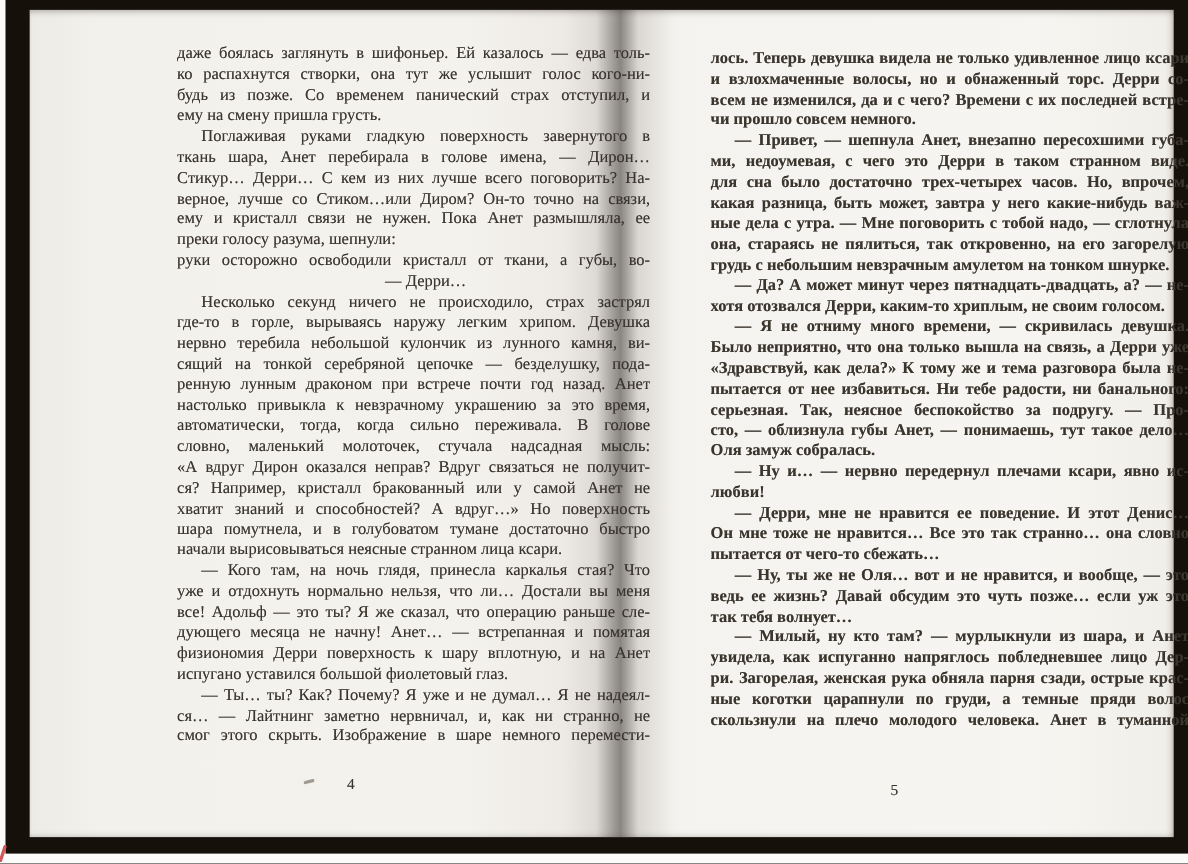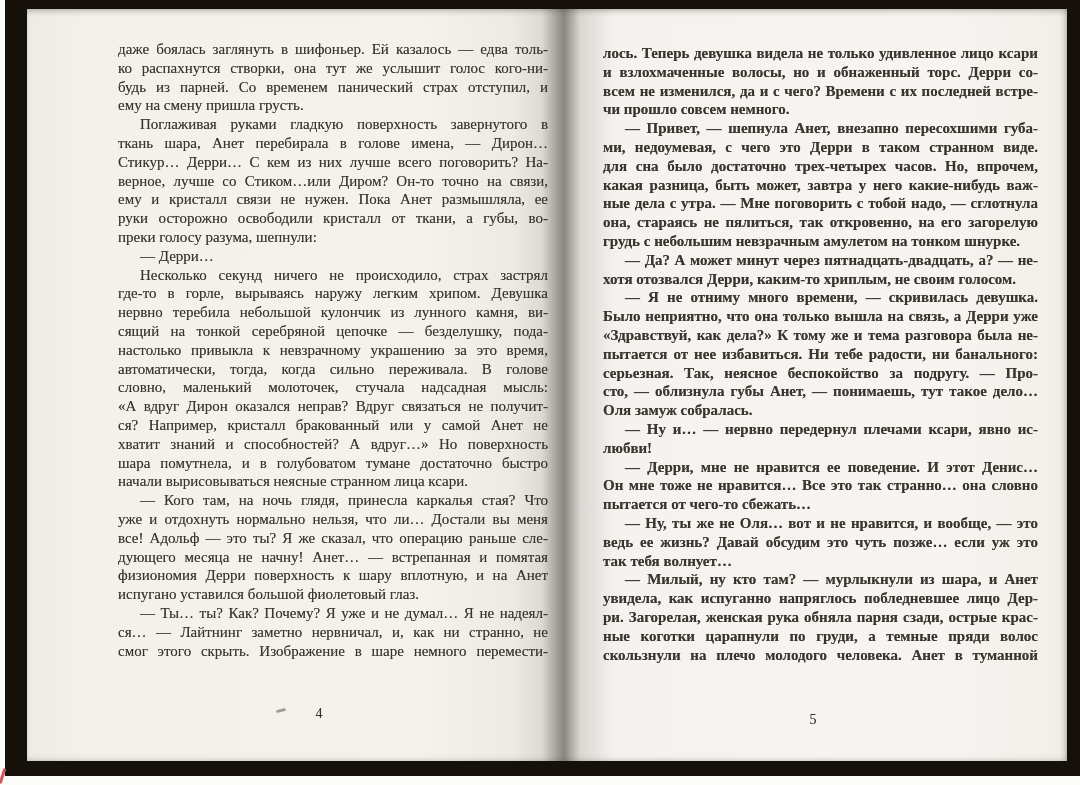--- a/index.html
+++ b/index.html
@@ -44,30 +44,31 @@
       rgba(56,52,46,0.10) 68%, rgba(56,52,46,0) 100%);
     pointer-events: none;
   }
 
   
   .page-text {
     position: absolute;
     color: var(--ink, #3a352d);
     font-size: 15px;
     text-shadow: 0 0 0.5px rgba(58,53,45,0.55);
+    margin-left: 43px;
   }
   .page-text.left  { left: 118px; top: 40px; width: 430px; }
   .page-text.right { left: 603px; top: 44px; width: 435px; font-weight: bold; }
 
   .line {
     height: 18.8px; line-height: 18.8px;
     overflow: hidden; text-align: left;
   }
   .line.just { text-align: justify; text-align-last: justify; }
-  .line.indent { text-indent: 22px; }
+  .line.indent { text-indent: 22px; text-align: center; }
 
   .page-number {
     position: absolute;
     color: var(--ink, #3a352d);
     font-size: 14px; width: 20px; text-align: center;
     text-shadow: 0 0 0.5px rgba(58,53,45,0.5);
   }
   .page-number.left  { left: 309px; top: 706px; }
   .page-number.right { left: 803px; top: 712px; }
 
@@ -88,34 +89,35 @@
 
 <div class="canvas">
   <div class="frame"></div>
 
   <div class="paper"></div>
   <div class="spine"></div>
 
   <div class="page-text left">
       <div class="line just">даже боялась заглянуть в шифоньер. Ей казалось — едва толь-</div>
       <div class="line just">ко распахнутся створки, она тут же услышит голос кого-ни-</div>
-      <div class="line just">будь из парней. Со временем панический страх отступил, и</div>
+      <div class="line just">будь из позже. Со временем панический страх отступил, и</div>
       <div class="line">ему на смену пришла грусть.</div>
       <div class="line indent just">Поглаживая руками гладкую поверхность завернутого в</div>
       <div class="line just">ткань шара, Анет перебирала в голове имена, — Дирон…</div>
       <div class="line just">Стикур… Дерри… С кем из них лучше всего поговорить? На-</div>
       <div class="line just">верное, лучше со Стиком…или Диром? Он-то точно на связи,</div>
       <div class="line just">ему и кристалл связи не нужен. Пока Анет размышляла, ее</div>
+      <div class="line">преки голосу разума, шепнули:</div>
       <div class="line just">руки осторожно освободили кристалл от ткани, а губы, во-</div>
-      <div class="line">преки голосу разума, шепнули:</div>
       <div class="line indent">— Дерри…</div>
       <div class="line indent just">Несколько секунд ничего не происходило, страх застрял</div>
       <div class="line just">где-то в горле, вырываясь наружу легким хрипом. Девушка</div>
       <div class="line just">нервно теребила небольшой кулончик из лунного камня, ви-</div>
       <div class="line just">сящий на тонкой серебряной цепочке — безделушку, пода-</div>
+      <div class="line just">ренную лунным драконом при встрече почти год назад. Анет</div>
       <div class="line just">настолько привыкла к невзрачному украшению за это время,</div>
       <div class="line just">автоматически, тогда, когда сильно переживала. В голове</div>
       <div class="line just">словно, маленький молоточек, стучала надсадная мысль:</div>
       <div class="line just">«А вдруг Дирон оказался неправ? Вдруг связаться не получит-</div>
       <div class="line just">ся? Например, кристалл бракованный или у самой Анет не</div>
       <div class="line just">хватит знаний и способностей? А вдруг…» Но поверхность</div>
       <div class="line just">шара помутнела, и в голубоватом тумане достаточно быстро</div>
       <div class="line">начали вырисовываться неясные странном лица ксари.</div>
       <div class="line indent just">— Кого там, на ночь глядя, принесла каркалья стая? Что</div>
       <div class="line just">уже и отдохнуть нормально нельзя, что ли… Достали вы меня</div>

